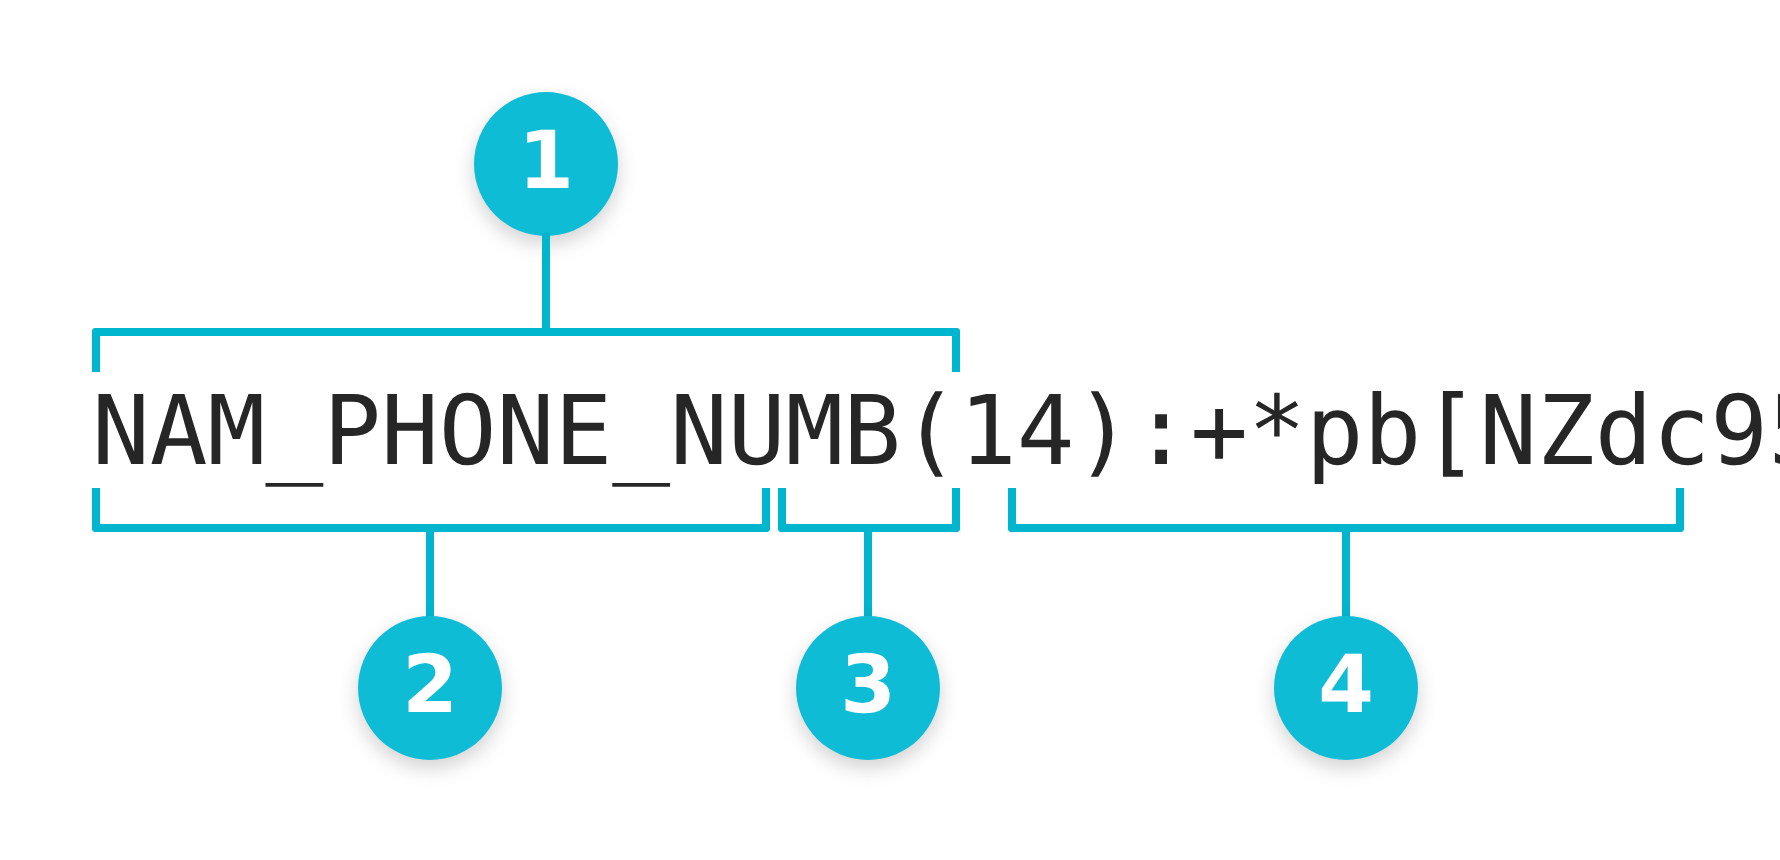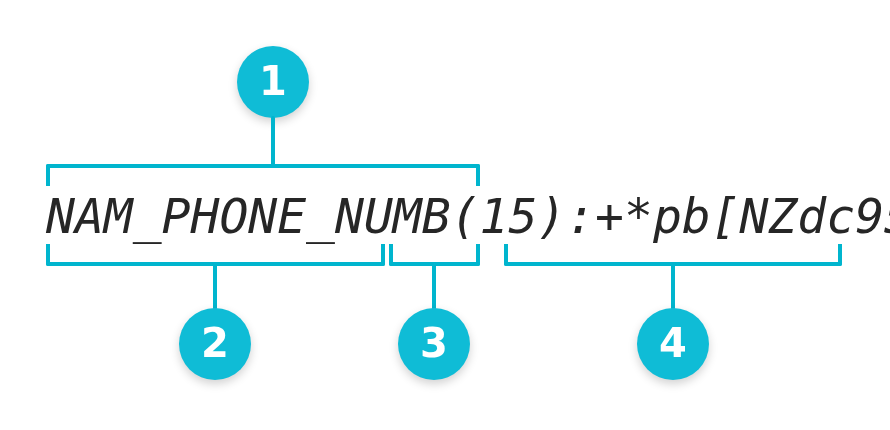--- a/index.html
+++ b/index.html
@@ -22,21 +22,21 @@
     left: 46px;
     top: 186px;
     height: 60px;
     line-height: 60px;
     white-space: pre;
     font-family: "DejaVu Sans Mono", monospace;
     font-size: 48px;
     letter-spacing: 0px;
     color: #262626;
   }
-  .code-line span { white-space: pre; font-style: italic; }
+  .code-line span { white-space: pre; }
 
   
   .brk {
     position: absolute;
     box-sizing: border-box;
     border-color: #00b5ce;
     border-style: solid;
   }
   
   .brk-down {
@@ -79,21 +79,21 @@
 <body>
 
 <div id="stage">
 
   <div class="callout" style="left:237px; top:46px;">
     <span>1</span>
   </div>
   <div class="stem" style="left:271px; top:116px; height:52px;"></div>
   <div class="brk brk-down" style="left:46px; top:164px; width:434px; height:22px;"></div>
 
-  <div class="code-line"><span>NAM_PHONE_NUMB</span><span>(15)</span><span>:</span><span>+*pb[NZdc95tLB</span></div>
+  <div class="code-line"><span>NAM_PHONE_NUMB</span><span>(14)</span><span>:</span><span>+*pb[NZdc95tLB</span></div>
 
   <div class="brk brk-up" style="left:46px; top:244px; width:339px; height:22px;"></div>
   <div class="stem" style="left:213px; top:264px; height:46px;"></div>
   <div class="callout" style="left:179px; top:308px;">
     <span>2</span>
   </div>
 
   <div class="brk brk-up" style="left:389px; top:244px; width:91px; height:22px;"></div>
   <div class="stem" style="left:432px; top:264px; height:46px;"></div>
   <div class="callout" style="left:398px; top:308px;">

